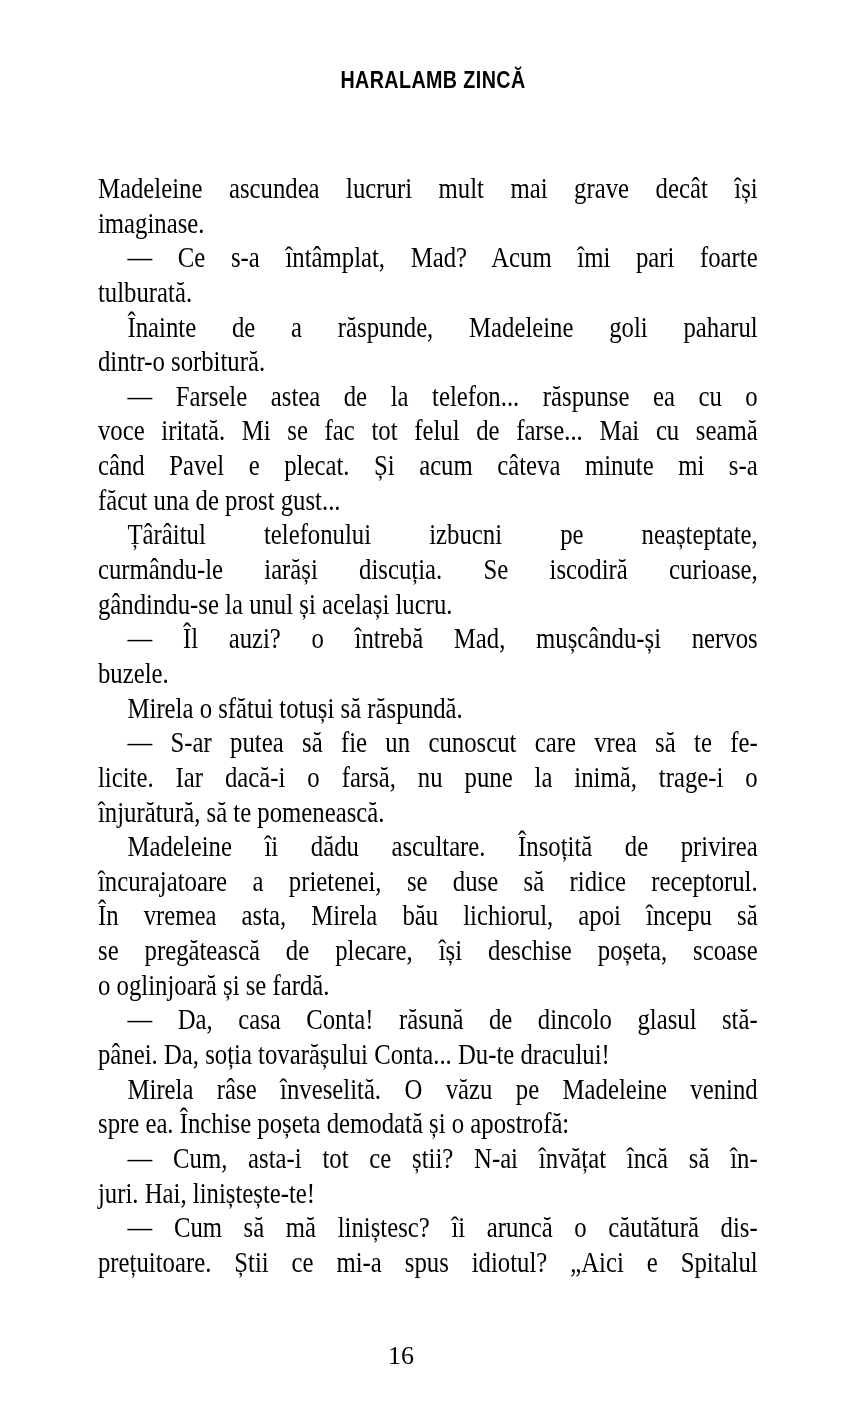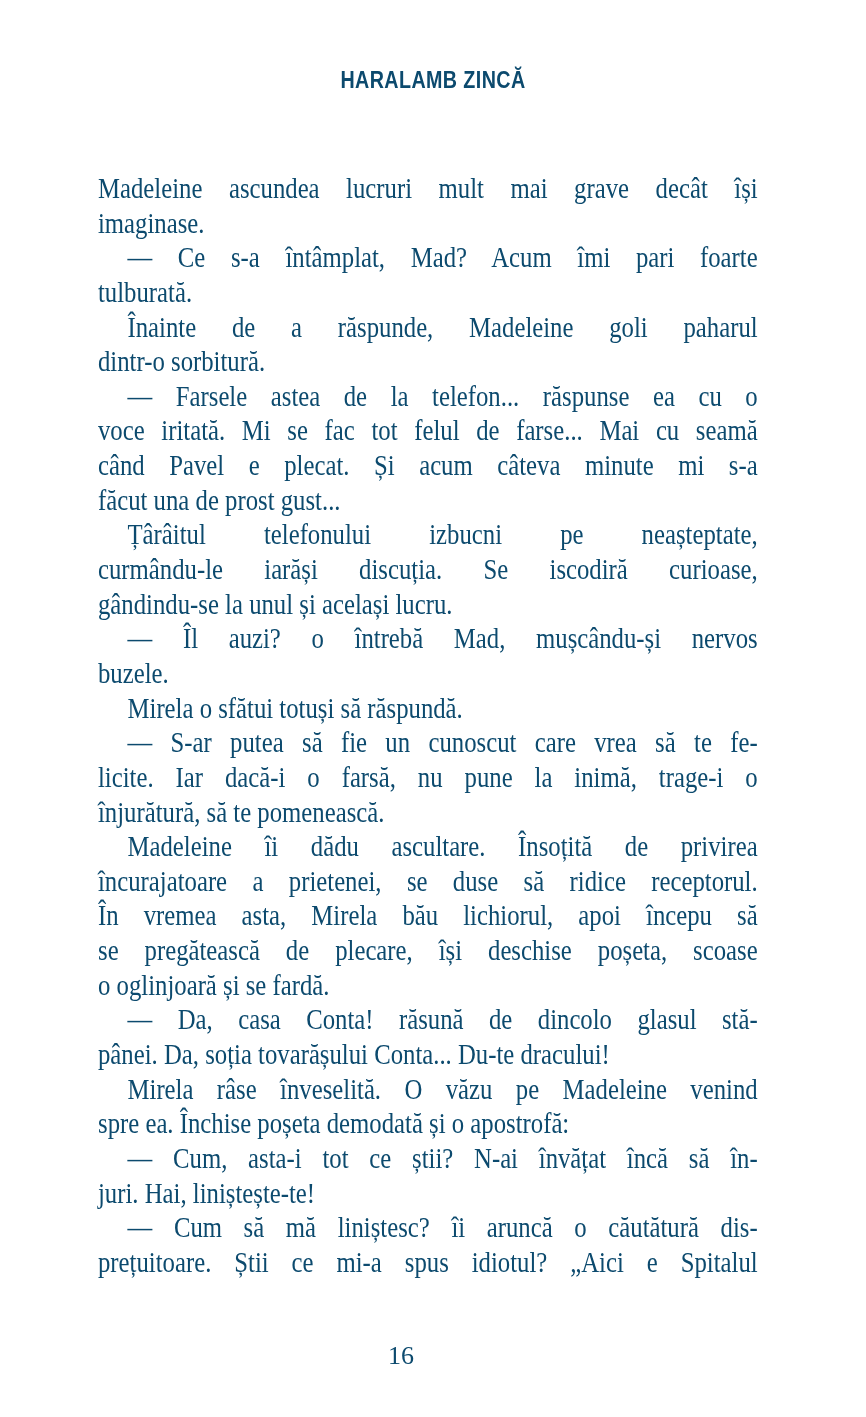--- a/index.html
+++ b/index.html
@@ -8,21 +8,21 @@
     background: #e8e8e8;
   }
   .book-page {
     position: relative;
     width: 866px;
     height: 1417px;
     margin: 0 auto;
     background: #ffffff;
     overflow: hidden;
     font-family: "Liberation Serif", "DejaVu Serif", serif;
-    color: #0c4a6e;
+    color: #000000;
   }
   .running-header {
     position: absolute;
     top: 66px;
     left: 0;
     width: 866px;
     text-align: center;
     font-family: "Liberation Sans", "DejaVu Sans", sans-serif;
     font-weight: bold;
     font-size: 24px;

